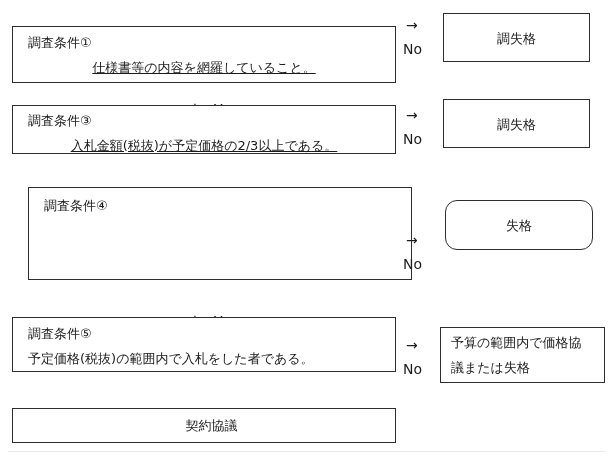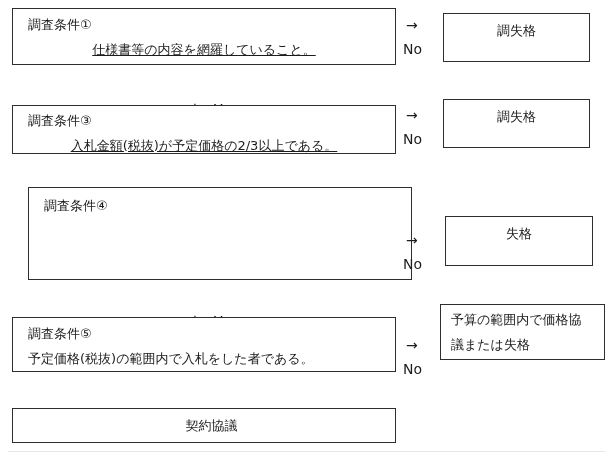--- a/index.html
+++ b/index.html
@@ -56,21 +56,21 @@
   .noc .arrow { padding-left: 3px; }
 
   
   .rbox {
     position: absolute;
     box-sizing: border-box;
     border: 1.5px solid #2e2e2e;
     background: #fff;
     font-size: 13px;
     line-height: 25px;
-    padding: 4px 8px 0;
+    padding: 12px 8px 0;
     text-align: center;
   }
   .rbox.left-align {
     text-align: left;
     padding: 2px 10px 0;
   }
 
   
   .finalbox {
     position: absolute;
@@ -92,39 +92,39 @@
   .hairline {
     position: absolute;
     left: 8px;
     top: 451px;
     width: 597px;
     height: 1px;
     background: #e9e9e9;
   }
 
   
-  #lbox1 { top: 8px;  height: 57px; }
+  #lbox1 { top: 26px;  height: 57px; }
   #yes1  { top: 76px; }
   #noc1  { top: 13px; }
   #rbox1 { left: 443px; top: 13px;  width: 147px; height: 49px; }
 
   #lbox2 { top: 105px; height: 49px; padding-top: 2px; }
   #yes2  { top: 162px; }
   #noc2  { top: 103px; }
   #rbox2 { left: 443px; top: 99px;  width: 147px; height: 49px; }
 
   #lbox3 { top: 187px; height: 93px; padding-top: 5px; margin-left: 16px; }
   #yes3  { top: 288px; }
   #noc3  { top: 228px; }
-  #rbox3 { left: 445px; top: 216px; width: 148px; height: 50px; }
+  #rbox3 { left: 445px; top: 200px; width: 148px; height: 50px; border-radius: 12px; }
 
   #lbox4 { top: 317px; height: 55px; padding-top: 3px; }
   #yes4  { top: 381px; }
   #noc4  { top: 333px; }
-  #rbox4 { left: 440px; top: 304px; width: 165px; height: 56px; }
+  #rbox4 { left: 440px; top: 327px; width: 165px; height: 56px; }
 </style>
 </head>
 <body>
 
 <div class="stage">
 
   <div class="lbox" id="lbox1">
     <div class="title">調査条件①</div>
     <div class="body center">仕様書等の内容を網羅していること。</div>
   </div>

